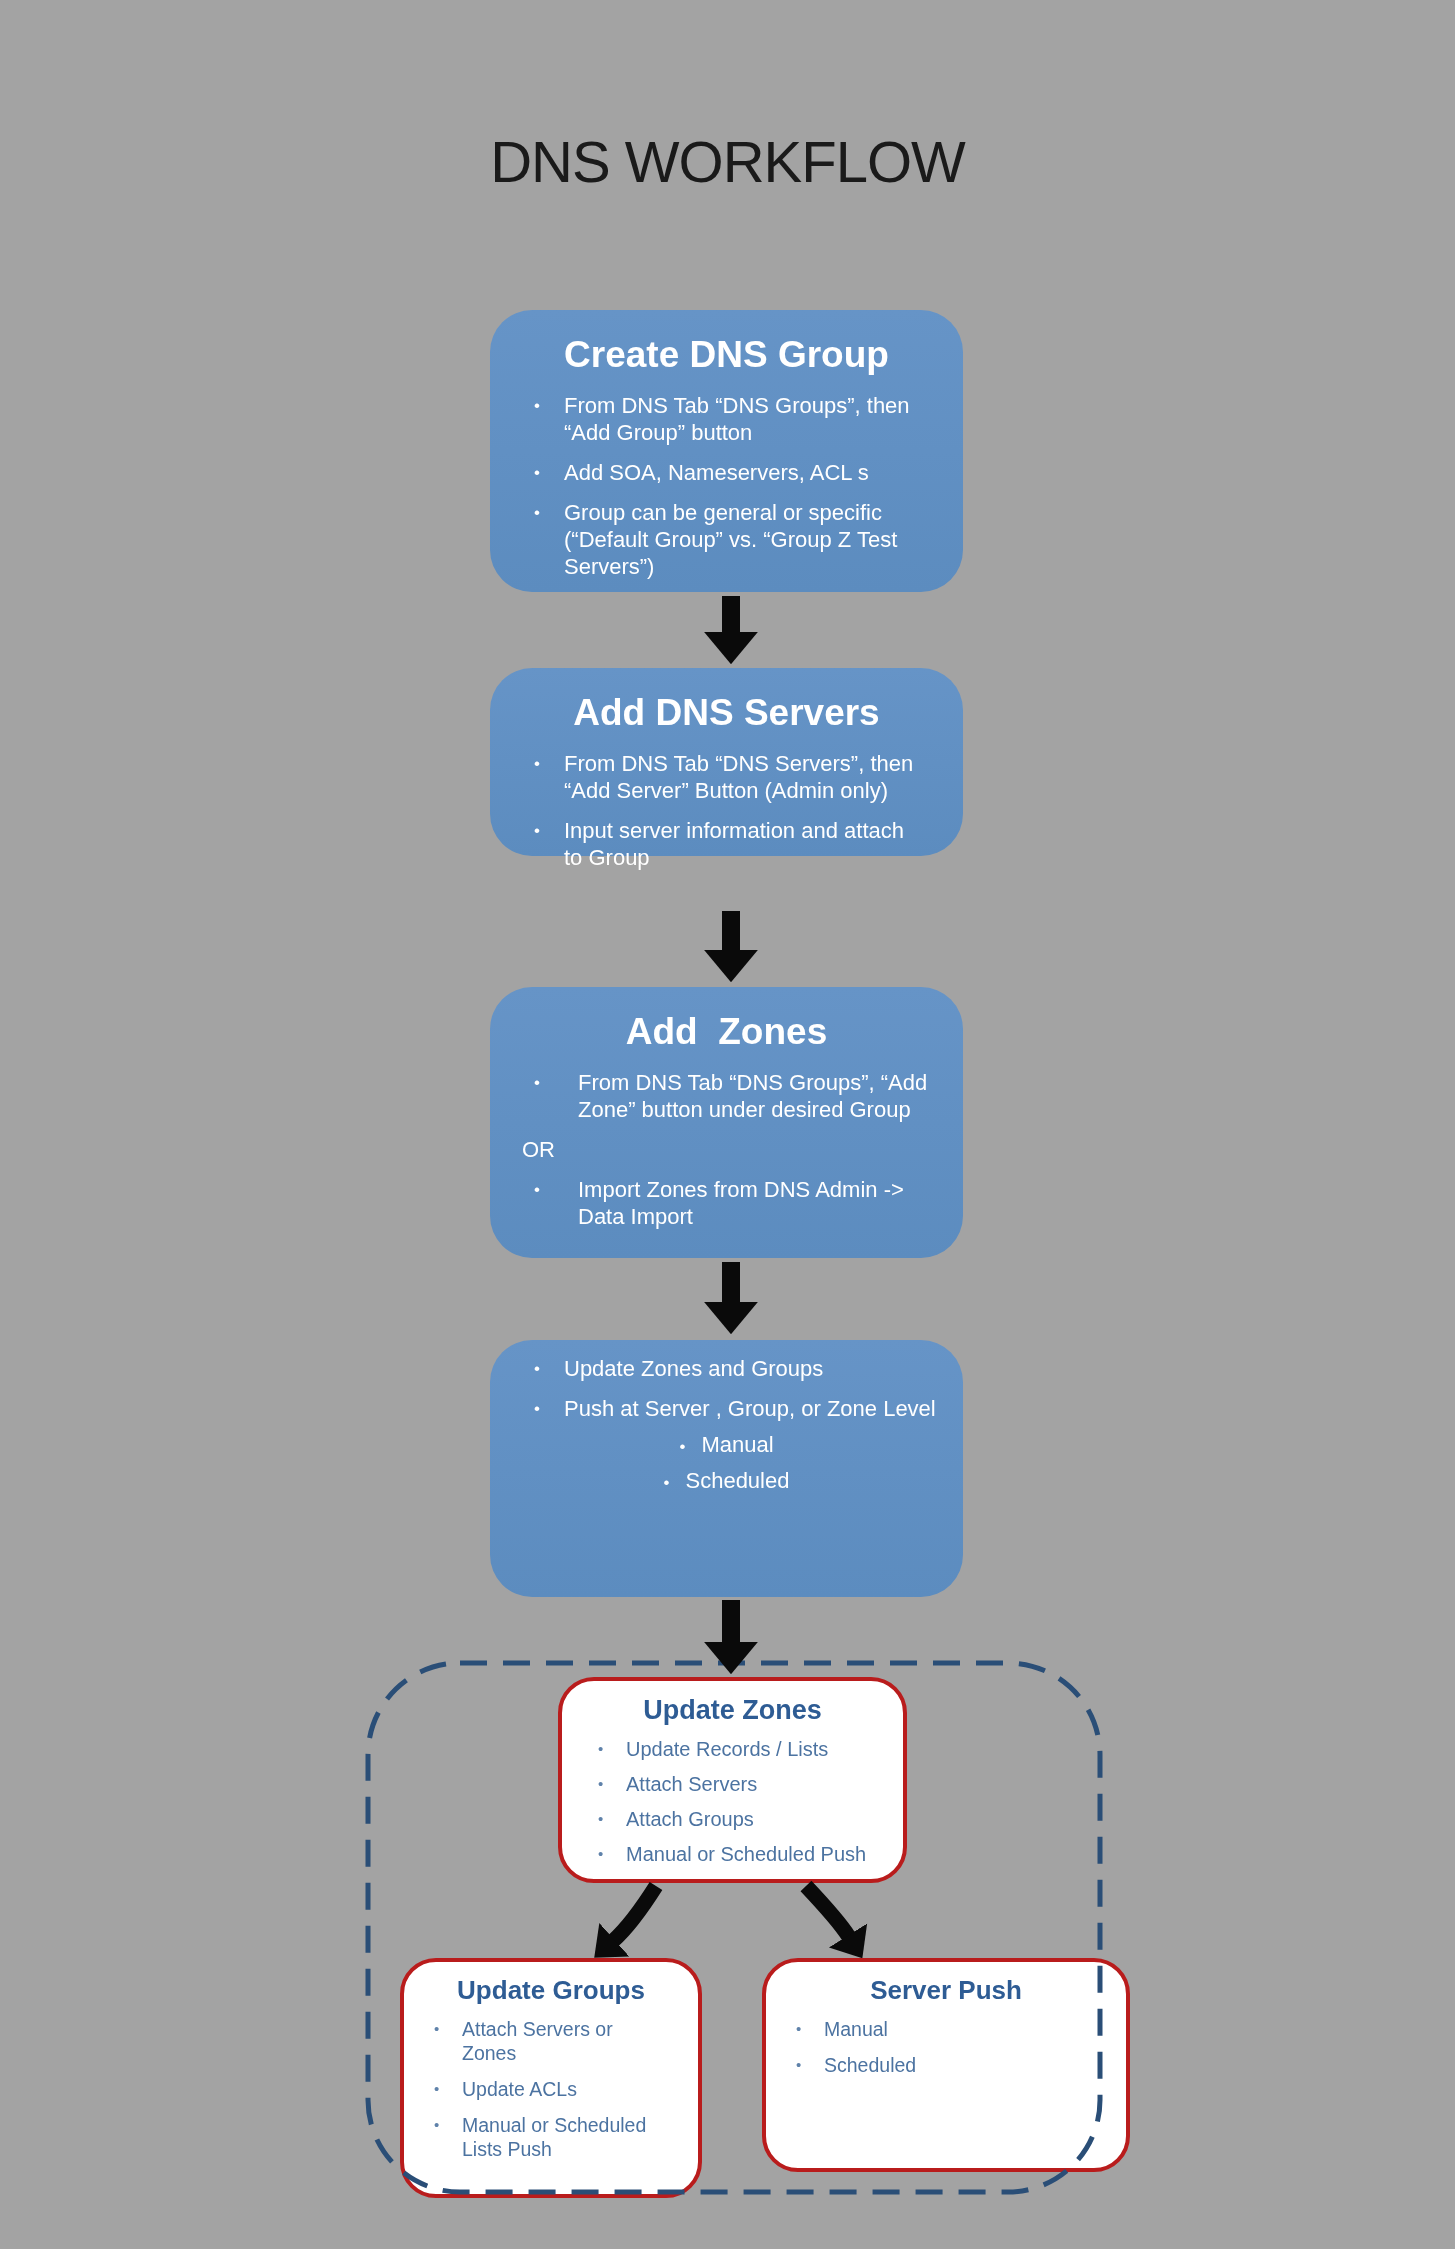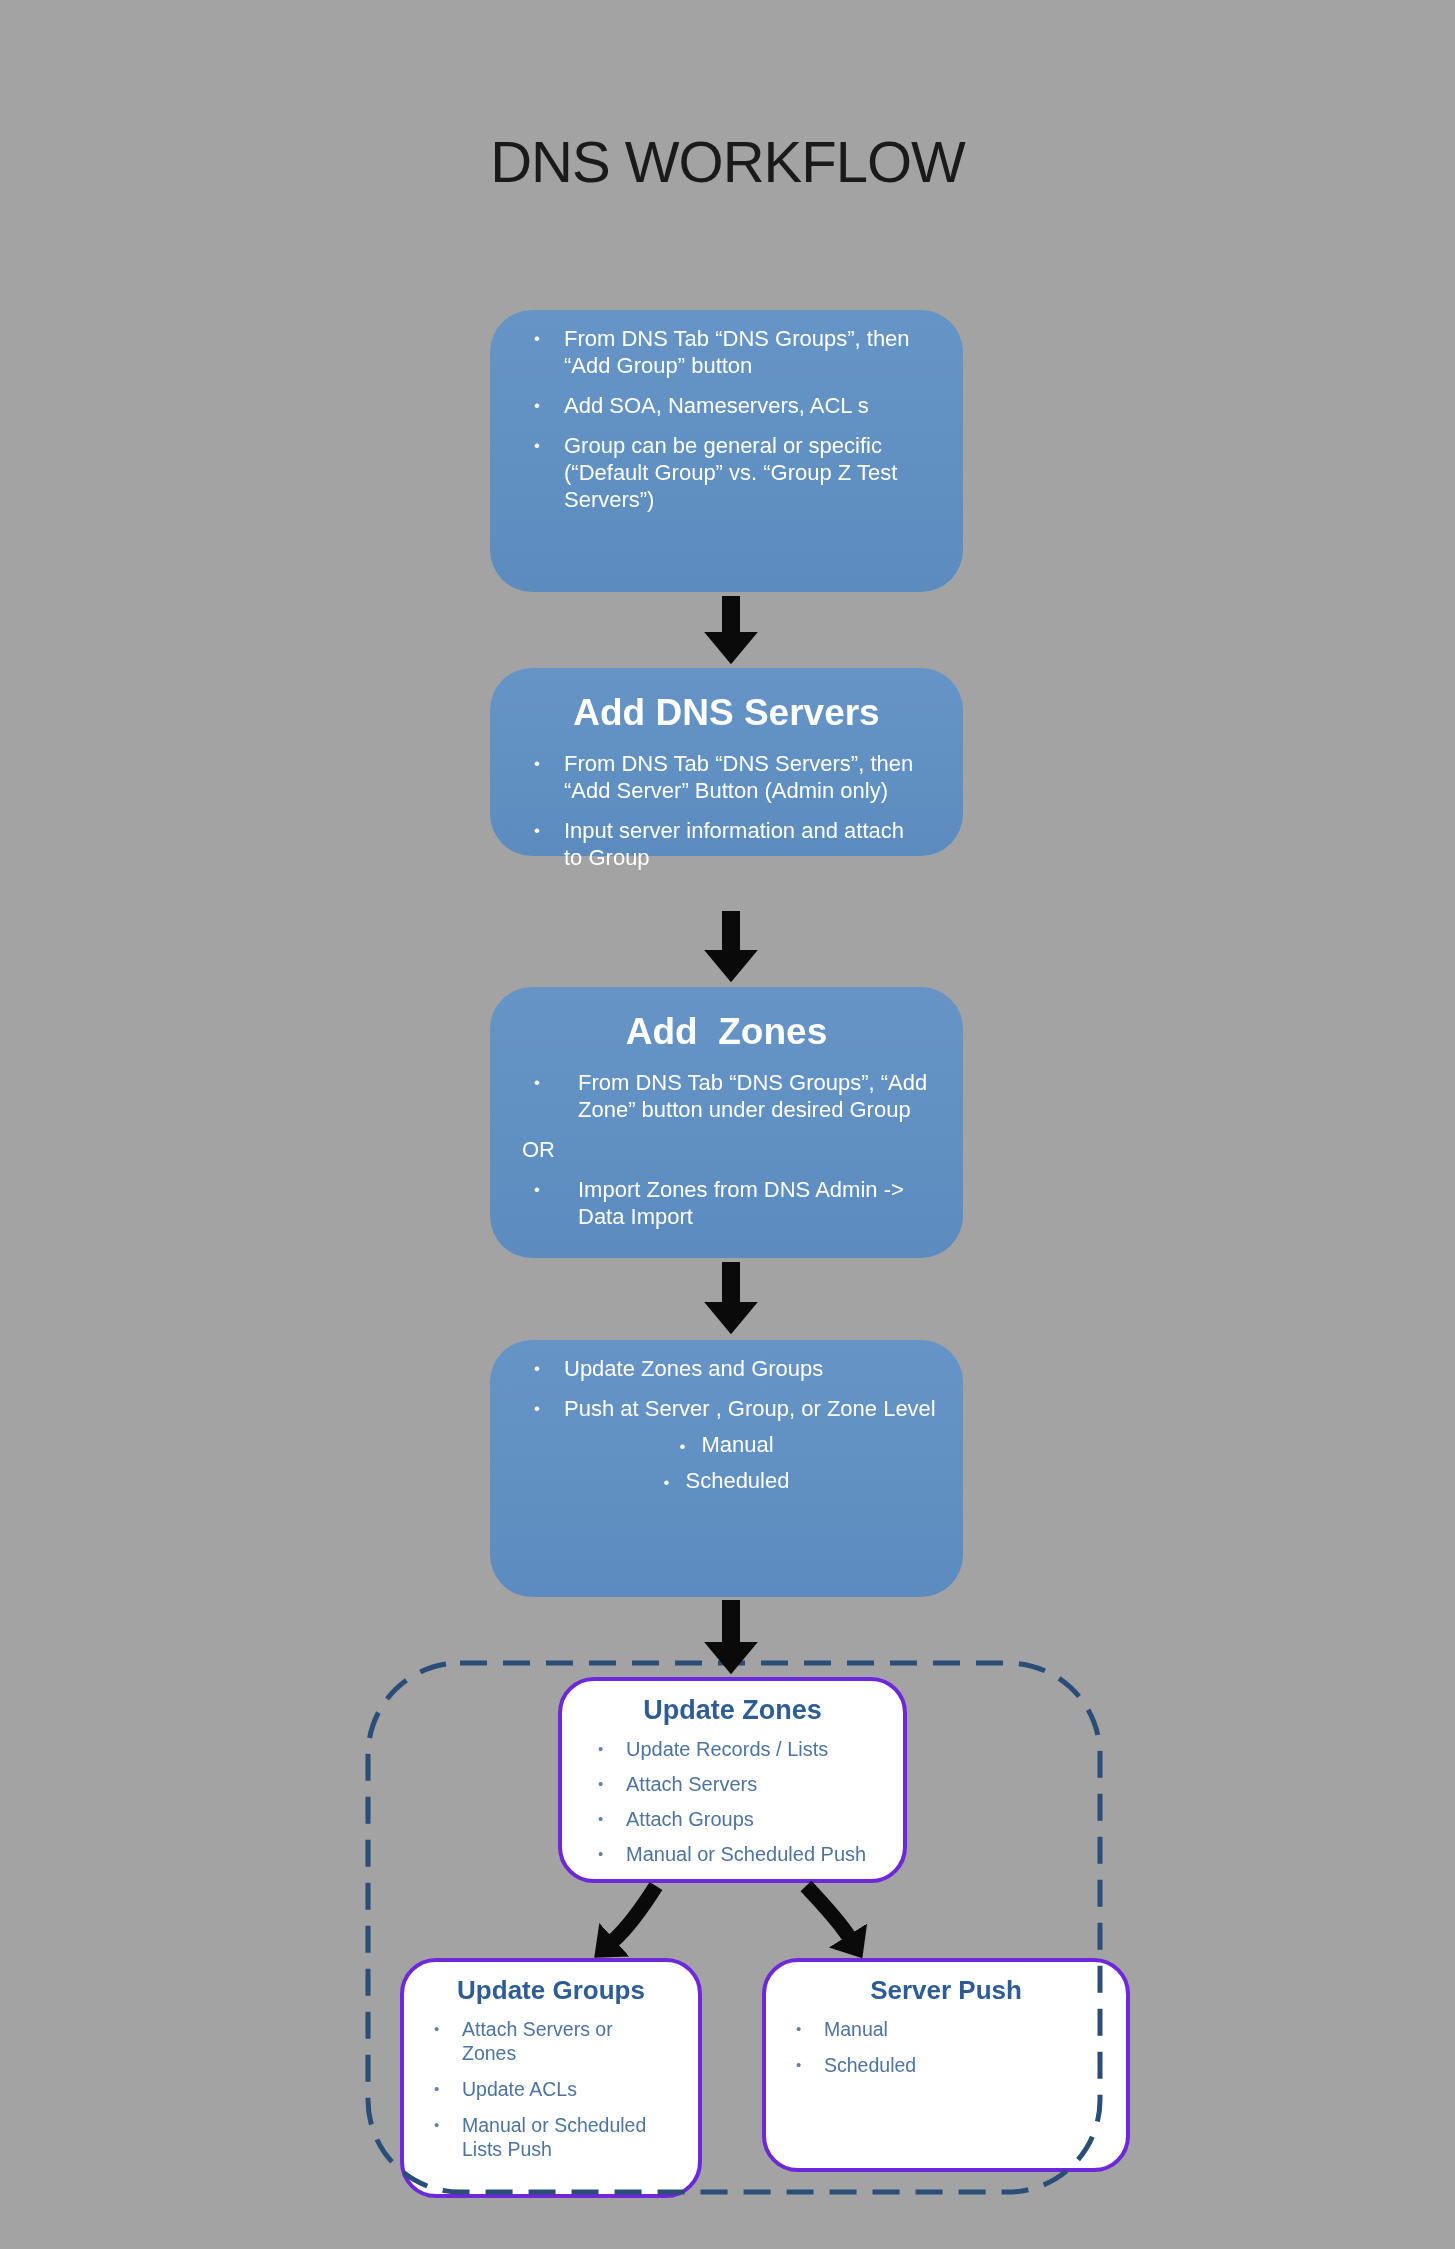--- a/index.html
+++ b/index.html
@@ -28,21 +28,21 @@
   .btext{font-size:22px;line-height:27px;white-space:pre-wrap;}
   .wide-indent .dot{width:44px;}
   .or-line{font-size:22px;line-height:27px;margin-left:-12px;}
   .subbullets{margin-top:9px;display:flex;flex-direction:column;gap:7px;align-items:center;}
   .subbullet{display:flex;gap:16px;align-items:baseline;}
   .subbullet .sdot{font-size:17px;line-height:27px;}
   .subbullet .stext{font-size:22px;line-height:27px;}
   
   .whitebox{
     position:absolute;box-sizing:border-box;background:#ffffff;
-    border:4px solid #6d28d9;border-radius:36px;
+    border:4px solid #b91c1c;border-radius:36px;
   }
   .wtitle{
     margin-top:13px;text-align:center;font-weight:bold;color:#2e5c94;
     font-size:27px;line-height:1.2;white-space:pre-wrap;
   }
   .wbullets{margin-top:11px;padding:0 10px 0 36px;display:flex;flex-direction:column;gap:11px;}
   .wbullet{display:flex;align-items:flex-start;color:#4c73a1;}
   .wbullet .dot{width:28px;font-size:15px;line-height:24px;color:#5f82aa;}
   .wbullet .btext{font-size:20px;line-height:24px;}
   .smallbox .wtitle{font-size:26px;}
@@ -52,20 +52,21 @@
   .overlay{position:absolute;left:0;top:0;pointer-events:none;}
 </style>
 </head>
 <body>
 
 <div class="stage">
 
   <h1 class="title">DNS WORKFLOW</h1>
 
   <section class="bluebox" style="top:310px;height:282px;">
+    <div class="bluetitle">Create DNS Group</div>
     <div class="bullets">
       <div class="bullet">
         <span class="dot">•</span>
         <span class="btext">From DNS Tab “DNS Groups”, then
 “Add Group” button</span>
       </div>
       <div class="bullet">
         <span class="dot">•</span>
         <span class="btext">Add SOA, Nameservers, ACL s</span>
       </div>

